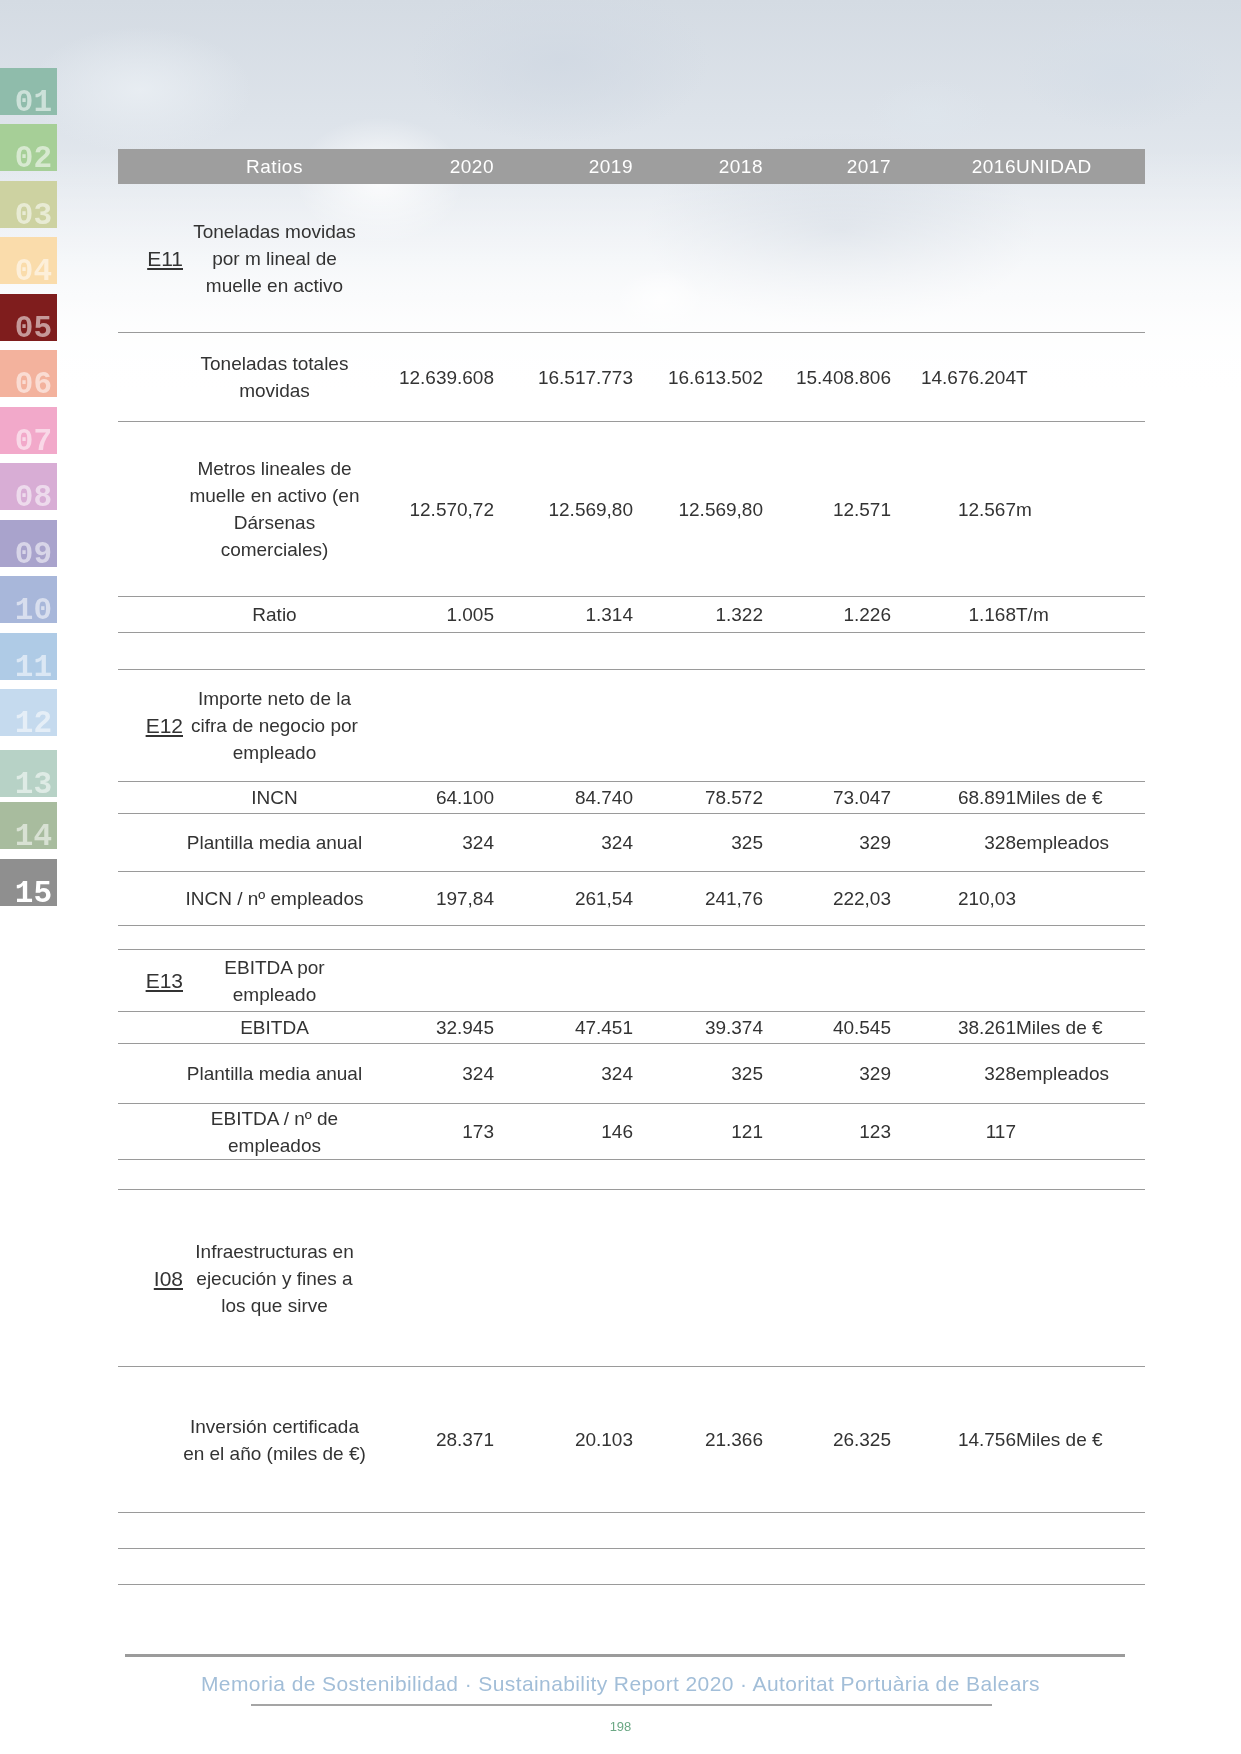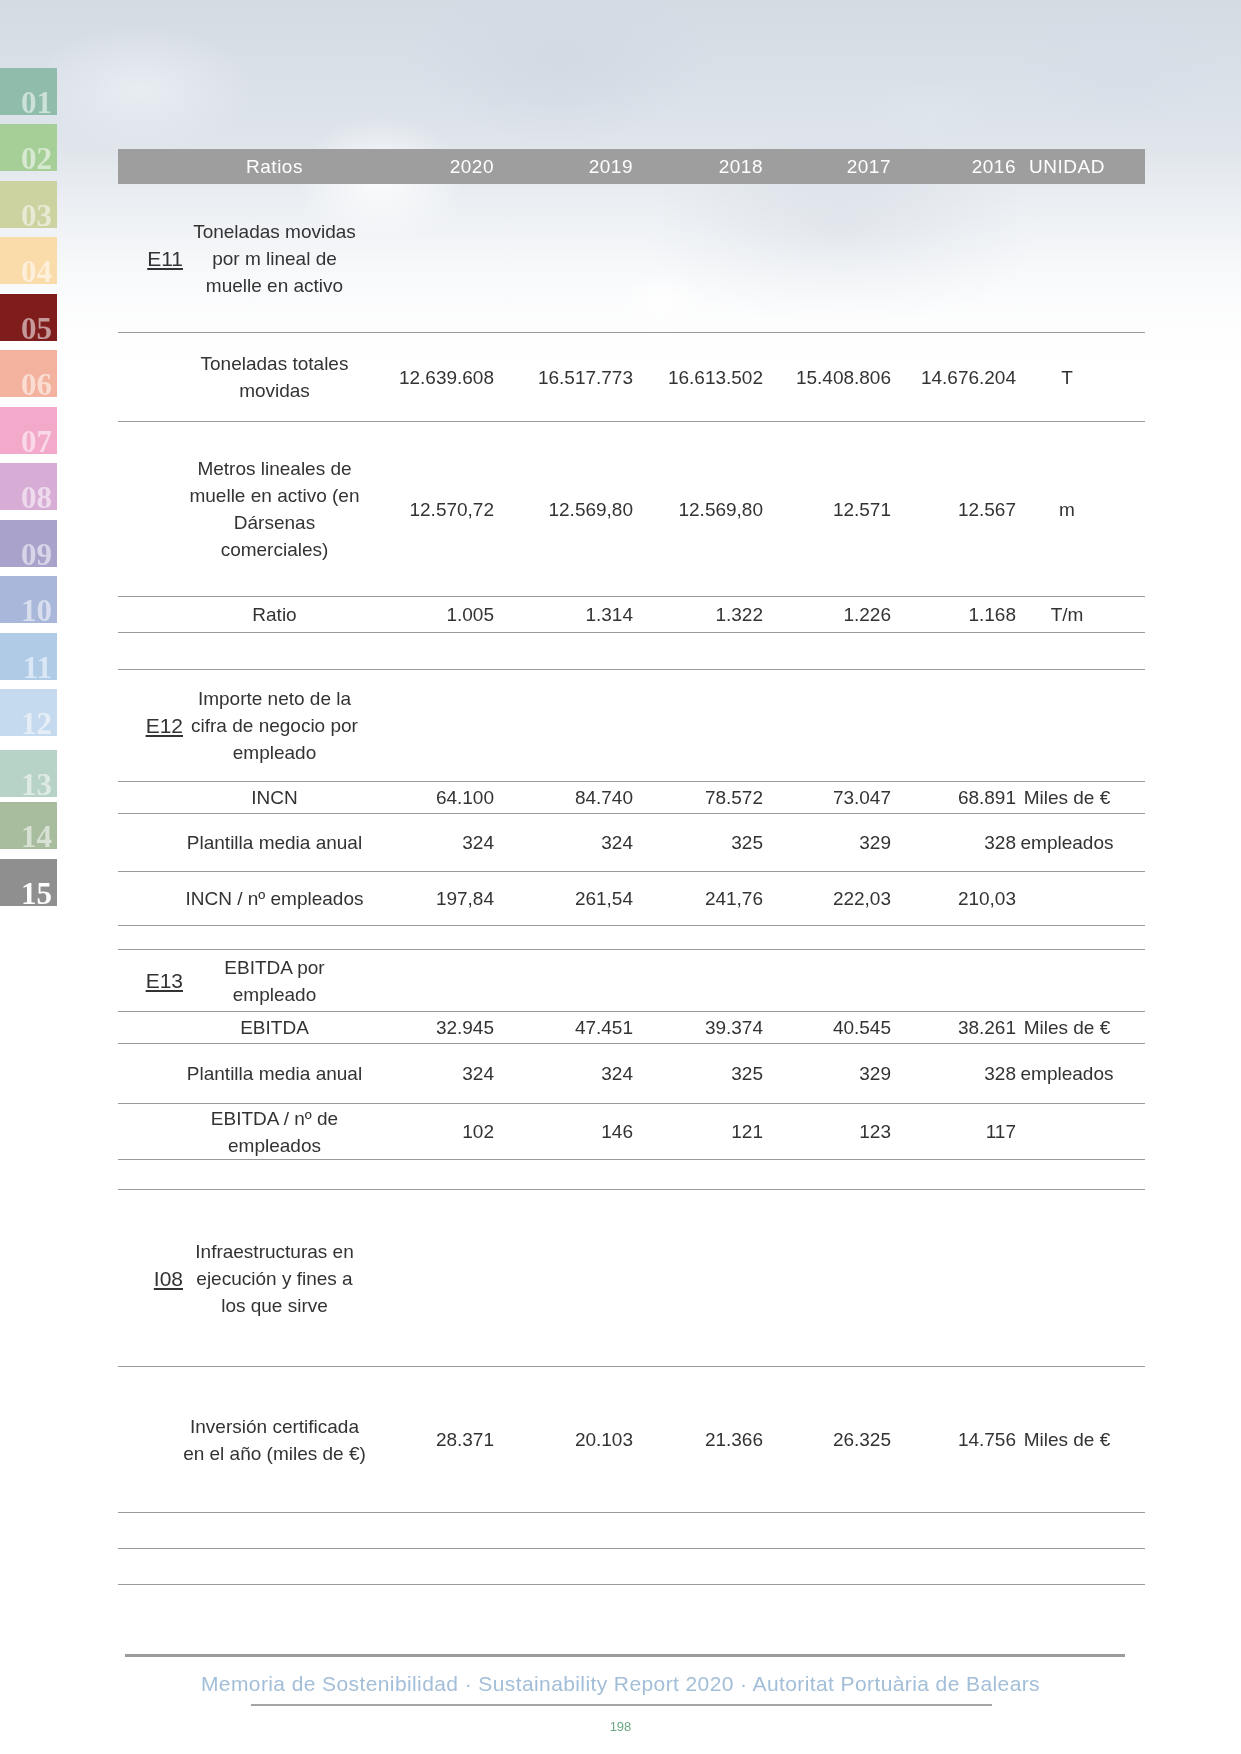--- a/index.html
+++ b/index.html
@@ -27,42 +27,42 @@
   .texture::after{
     content:"";position:absolute;left:0;top:150px;width:100%;height:250px;
     background:linear-gradient(to bottom, rgba(255,255,255,0) 0%, rgba(255,255,255,.9) 80%, #ffffff 100%);
   }
   
   .tab{
     position:absolute;left:0;width:57px;height:47px;overflow:hidden;
   }
   .tab .num{
     position:absolute;right:5px;bottom:-3px;
-    font-family:Liberation Serif, serif;font-weight:bold;
+    font-family:Liberation Mono, monospace;font-weight:bold;
     font-size:31px;line-height:1;color:rgba(255,255,255,.55);
   }
   .tab.active .num{color:#ffffff;}
   
   .doc-table{position:absolute;left:118px;top:149px;width:1027px;}
   .trow{
     display:grid;
     grid-template-columns:65px 197px 114px 139px 130px 128px 125px 129px;
     align-items:center;
     border-bottom:1px solid #9a9a9a;
     box-sizing:border-box;
   }
   .trow.bar{
     background:#9e9e9e;border-bottom:none;color:#fff;
     height:35px;font-size:19px;letter-spacing:.5px;
   }
   .c{font-size:19px;line-height:27px;}
   .c.code{text-align:right;font-size:21px;text-decoration:underline;}
   .c.label{text-align:center;padding-right:14px;}
   .c.num{text-align:right;}
-  .c.unit{text-align:center;padding-right:27px;}
+  .c.unit{text-align:left;padding-right:27px;}
   
   .rule1{position:absolute;left:125px;top:1654px;width:1000px;height:3px;background:#9b9b9b;}
   .footer-line{
     position:absolute;left:0;top:1672px;width:1241px;text-align:center;
     font-size:21px;letter-spacing:.4px;color:#a2bed8;
   }
   .rule2{position:absolute;left:251px;top:1704px;width:741px;height:2px;background:#a5a5a5;}
   .page-num{
     position:absolute;left:0;top:1719px;width:1241px;text-align:center;
     font-size:13px;color:#6ca885;
@@ -255,21 +255,21 @@
       <div class="c num">324</div>
       <div class="c num">325</div>
       <div class="c num">329</div>
       <div class="c num">328</div>
       <div class="c unit">empleados</div>
     </div>
 
     <div class="trow" style="height:56px">
       <div class="c code"></div>
       <div class="c label">EBITDA / nº de empleados</div>
-      <div class="c num">102</div>
+      <div class="c num">173</div>
       <div class="c num">146</div>
       <div class="c num">121</div>
       <div class="c num">123</div>
       <div class="c num">117</div>
       <div class="c unit"></div>
     </div>
 
     <div class="trow" style="height:30px"></div>
 
     <div class="trow" style="height:177px">

